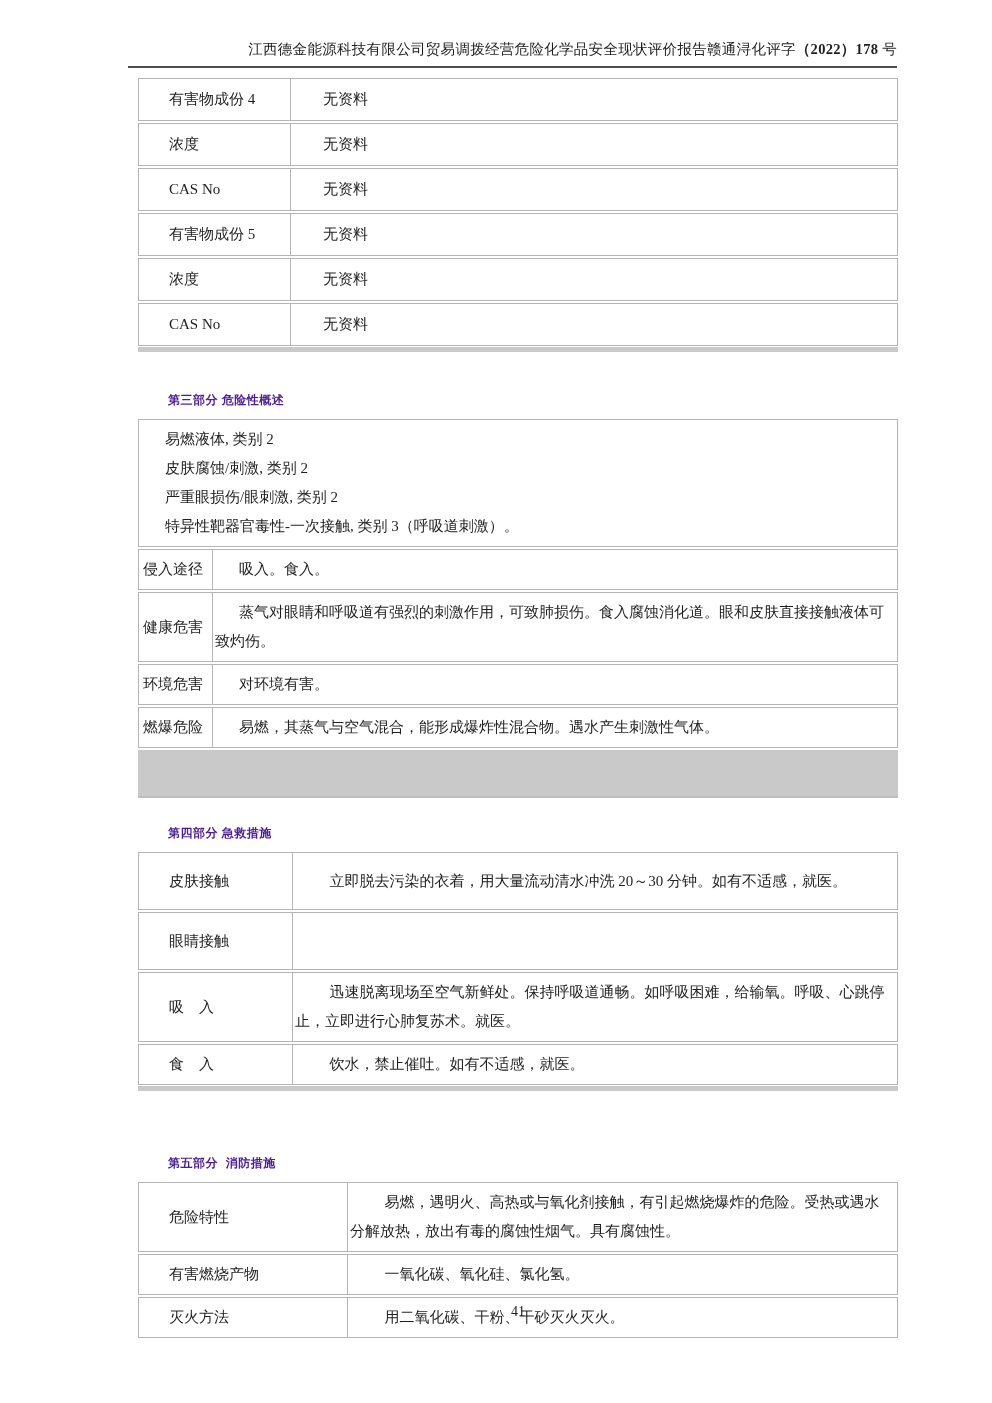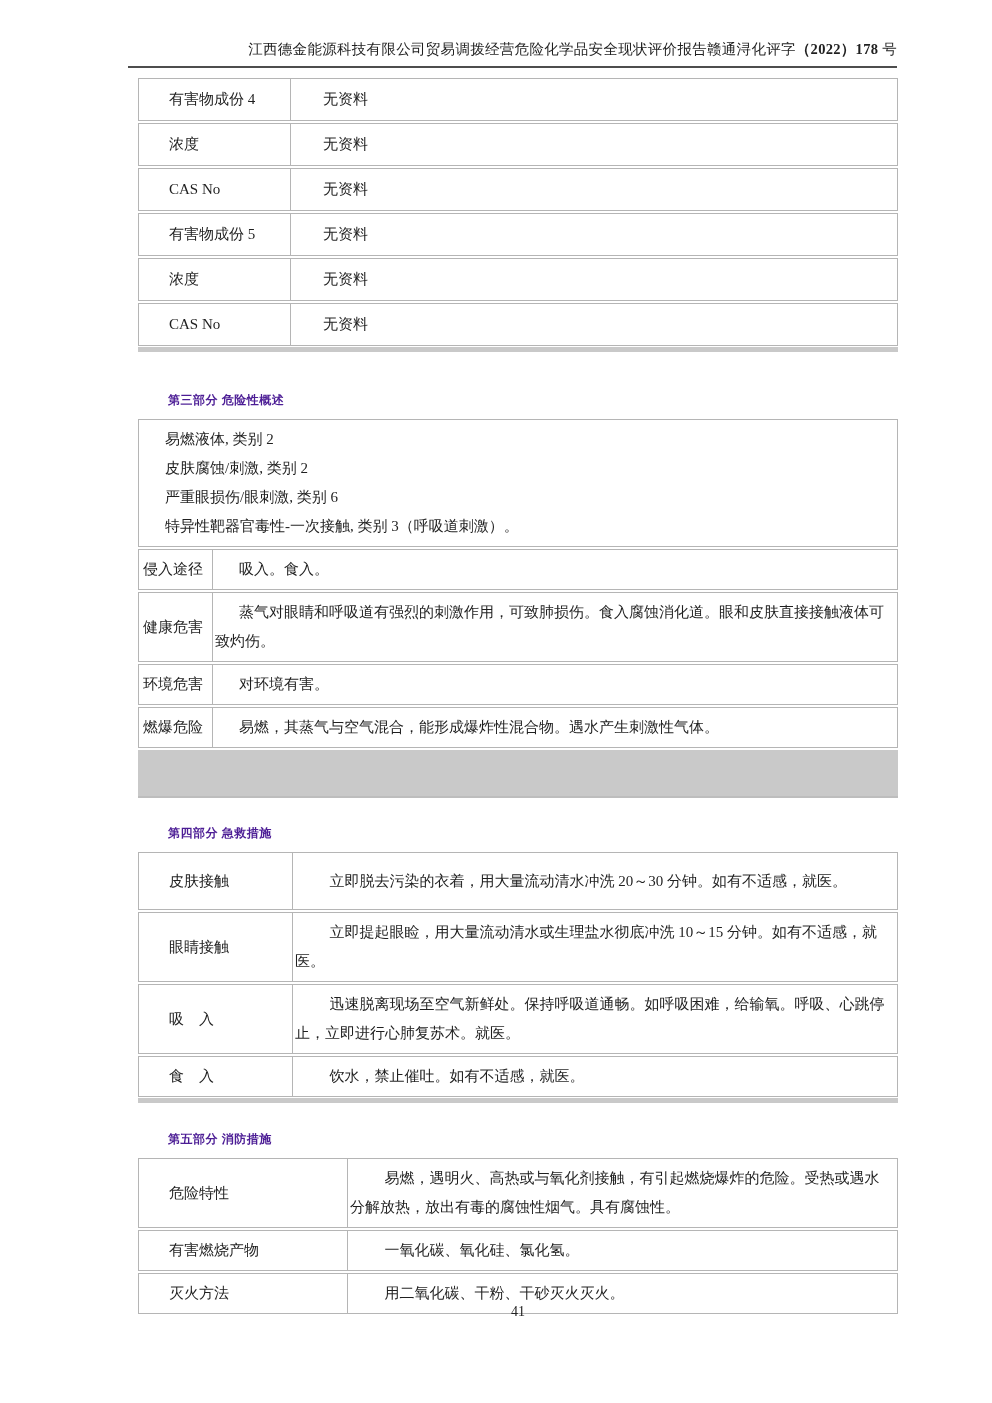--- a/index.html
+++ b/index.html
@@ -45,21 +45,21 @@
   .rh56{min-height:56px;}  .rh62{min-height:62px;}
   .rh118{min-height:112px;}
   .tbl-shadow{height:5px;background:#c9c9c9;margin-top:1px;}
   .gray-block{height:46px;background:#c9c9c9;margin-top:2px;border-bottom:2px solid #bdbdbd;}
   
   .sec-h{
     margin:40px 0 6px 168px;font-weight:bold;font-size:12px;color:#4c1d95;
     font-family:"Liberation Sans","DejaVu Sans",sans-serif;letter-spacing:.5px;
   }
   .sec-h.s4{margin-top:27px;}
-  .sec-h.s5{margin-top:28px;}
+  .sec-h.s5{margin-top:64px;font-family:Liberation Mono, monospace;}
   
   .pageno{
     position:absolute;left:138px;width:760px;bottom:83px;
     text-align:center;font-size:14px;color:#222;
   }
 </style>
 </head>
 <body>
 
 <div class="page">
@@ -108,21 +108,21 @@
     </div>
     <div class="tbl-shadow"></div>
   </div>
 
   <div class="sec-h s3">第三部分 危险性概述</div>
   <div class="tbl t3">
     <div class="row rh118">
       <div class="val">
         <p>易燃液体, 类别 2</p>
         <p>皮肤腐蚀/刺激, 类别 2</p>
-        <p>严重眼损伤/眼刺激, 类别 6</p>
+        <p>严重眼损伤/眼刺激, 类别 2</p>
         <p>特异性靶器官毒性-一次接触, 类别 3（呼吸道刺激）。</p>
       </div>
     </div>
     <div class="row rh36">
       <div class="lbl">侵入途径</div>
       <div class="val">
           <p>吸入。食入。</p>
         </div>
     </div>
     <div class="row rh58">
@@ -149,23 +149,20 @@
   <div class="sec-h s4">第四部分 急救措施</div>
   <div class="tbl t4">
     <div class="row rh58">
       <div class="lbl">皮肤接触</div>
       <div class="val">
           <p>立即脱去污染的衣着，用大量流动清水冲洗 20～30 分钟。如有不适感，就医。</p>
         </div>
     </div>
     <div class="row rh58">
       <div class="lbl">眼睛接触</div>
-      <div class="val">
-          <p>立即提起眼睑，用大量流动清水或生理盐水彻底冲洗 10～15 分钟。如有不适感，就医。</p>
-        </div>
     </div>
     <div class="row rh56">
       <div class="lbl">吸　入</div>
       <div class="val">
           <p>迅速脱离现场至空气新鲜处。保持呼吸道通畅。如呼吸困难，给输氧。呼吸、心跳停止，立即进行心肺复苏术。就医。</p>
         </div>
     </div>
     <div class="row rh40">
       <div class="lbl">食　入</div>
       <div class="val">

